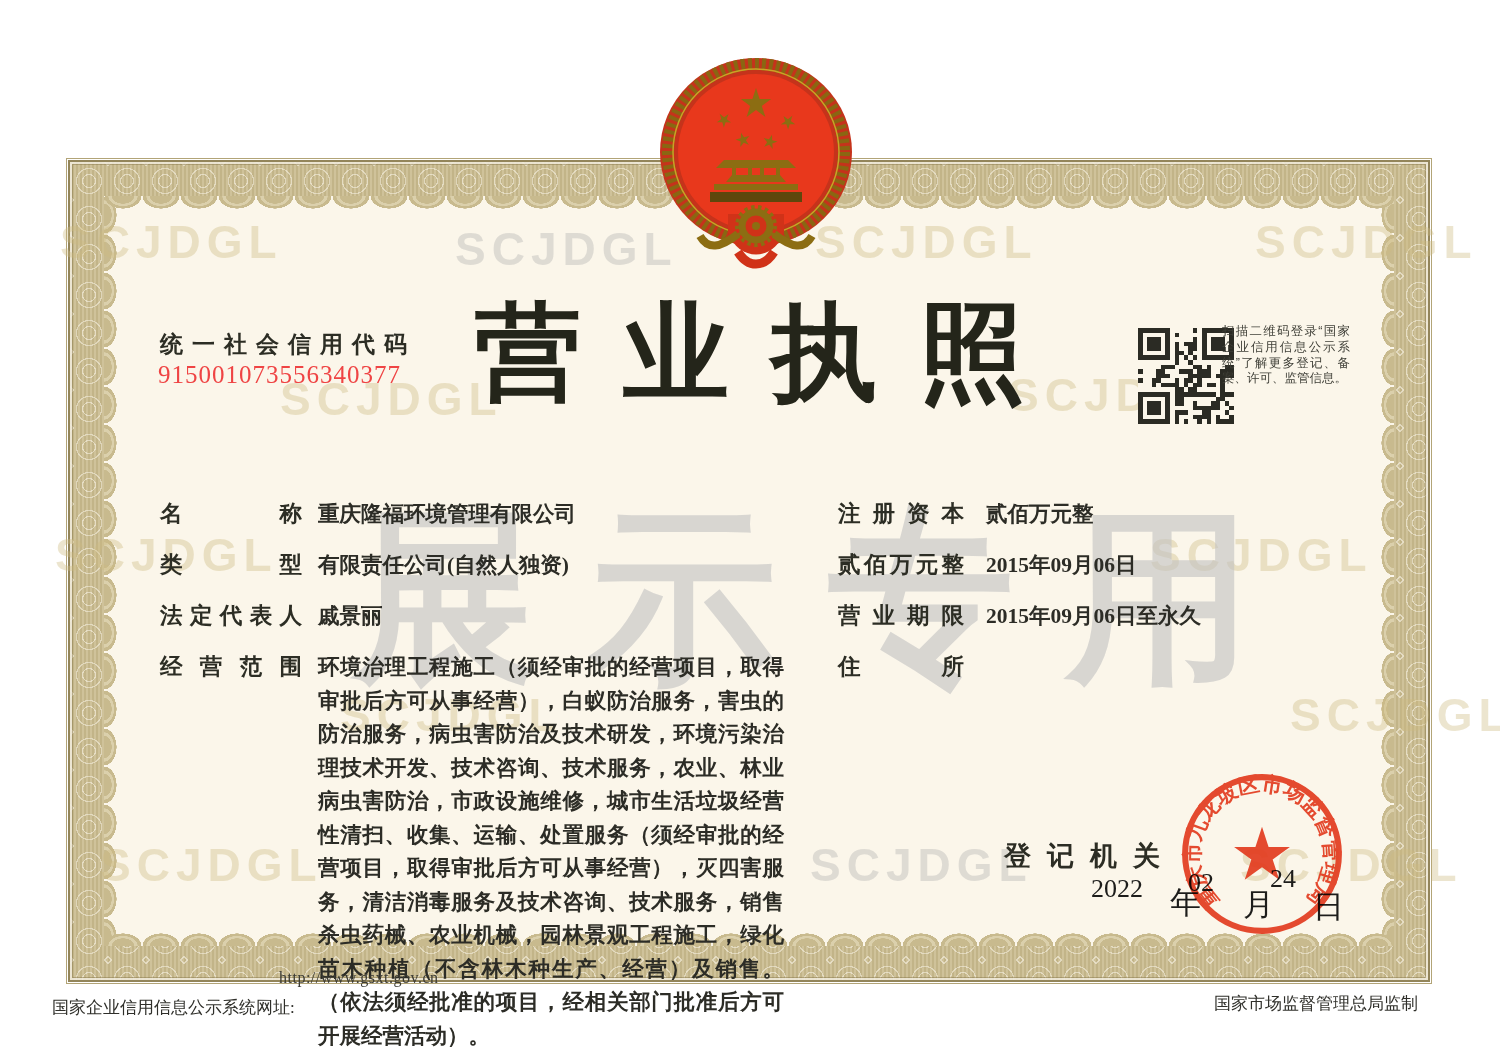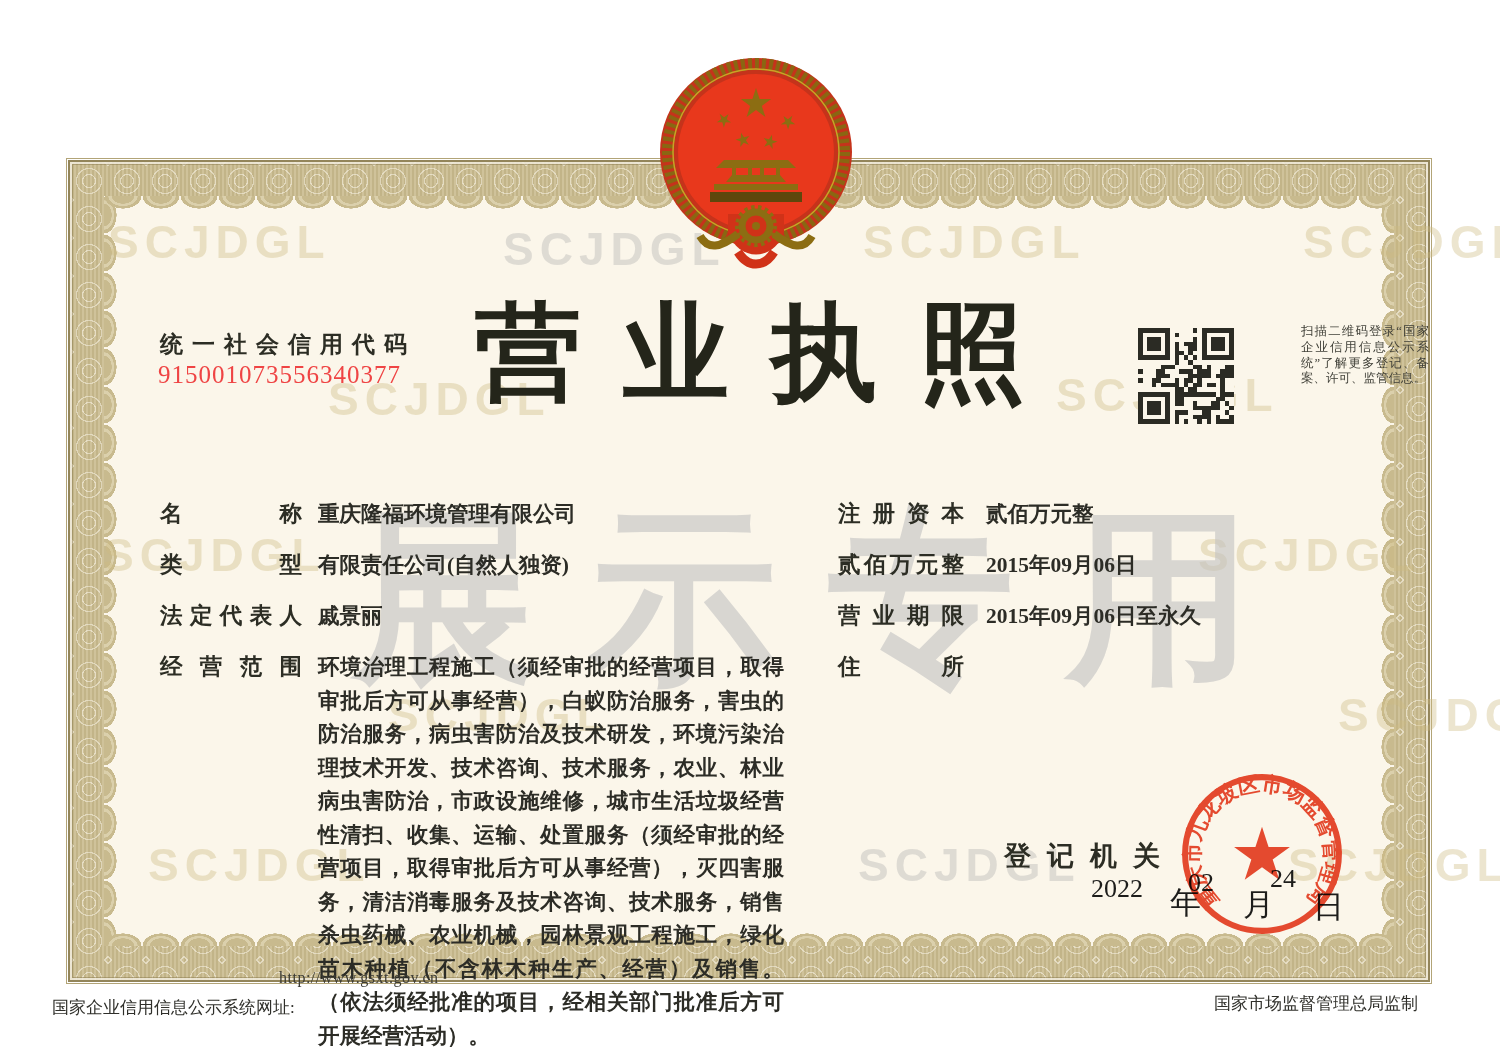--- a/index.html
+++ b/index.html
@@ -33,21 +33,21 @@
       radial-gradient(19px 13px at 19px 0px,    #c8ba8e 58%, #dbd0ac 60% 76%, #c8ba8e 78% 96%, rgba(0,0,0,0) 97%),
       radial-gradient(19px 13px at 19px 13px,   #c8ba8e 58%, #dbd0ac 60% 76%, #c8ba8e 78% 96%, rgba(0,0,0,0) 97%),
       radial-gradient(13px 19px at 0px 19px,    #c8ba8e 58%, #dbd0ac 60% 76%, #c8ba8e 78% 96%, rgba(0,0,0,0) 97%),
       radial-gradient(13px 19px at 13px 19px,   #c8ba8e 58%, #dbd0ac 60% 76%, #c8ba8e 78% 96%, rgba(0,0,0,0) 97%);
     background-repeat:repeat-x, repeat-x, repeat-y, repeat-y;
     background-position:left top, left bottom, left top, right top;
     background-size:38px 13px, 38px 13px, 13px 38px, 13px 38px;
   }
 
   
-  .wm-layer { position:absolute; inset:0; z-index:2; pointer-events:none;margin-left:48px; }
+  .wm-layer { position:absolute; inset:0; z-index:2; pointer-events:none; }
   .wm {
     position:absolute;
     font-family:"Liberation Sans", sans-serif;
     font-weight:bold; letter-spacing:6px;
   }
   .wm.gold { color:rgba(205,186,130,.38); font-size:46px; }
   .wm.gray { color:rgba(170,170,170,.35); font-size:46px; }
   .display-wm {
     position:absolute; left:352px; top:505px; z-index:3;
     font-family:"Liberation Sans", sans-serif;
@@ -72,22 +72,22 @@
     position:absolute; left:130px; top:294px; width:1240px;
     text-align:center; white-space:nowrap;
     font-family:"Liberation Sans", sans-serif;
     font-size:106px; font-weight:700; line-height:1.1;
     letter-spacing:42px; text-indent:42px;
     color:#24251a;
   }
 
   .qr-box { position:absolute; left:1138px; top:328px; width:96px; height:96px; }
   .qr-caption {
-    position:absolute; left:1301px; top:324px; width:128px;
-    font-family:Liberation Serif, serif;
+    position:absolute; left:1222px; top:324px; width:128px;
+    font-family:Liberation Sans, sans-serif;
     font-size:12.5px; line-height:15.8px; color:#3f3f37;
     text-align:justify;
   }
 
   .flabel {
     position:absolute;
     font-family:Liberation Sans, sans-serif; font-weight:bold;
     font-size:22.5px; color:#2c2d24; line-height:28px;
     text-align:justify; text-align-last:justify; text-justify:inter-character;
   }

